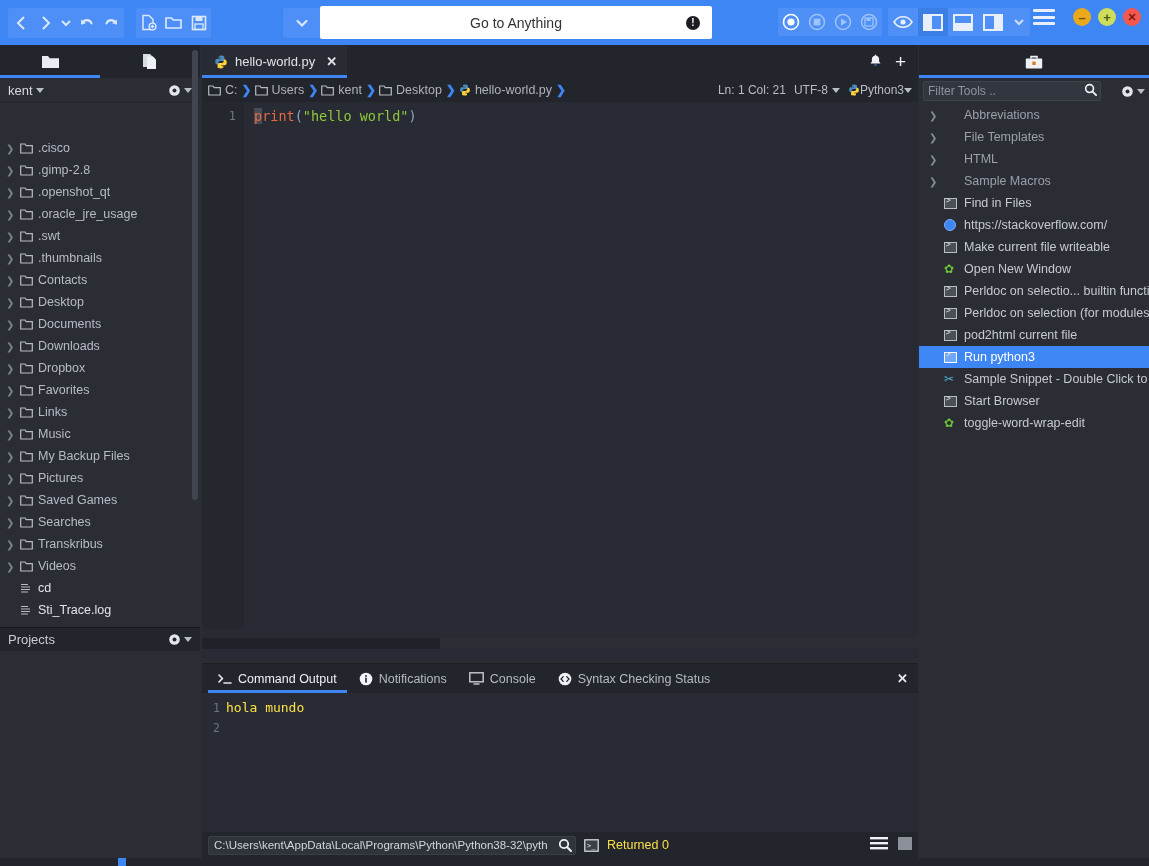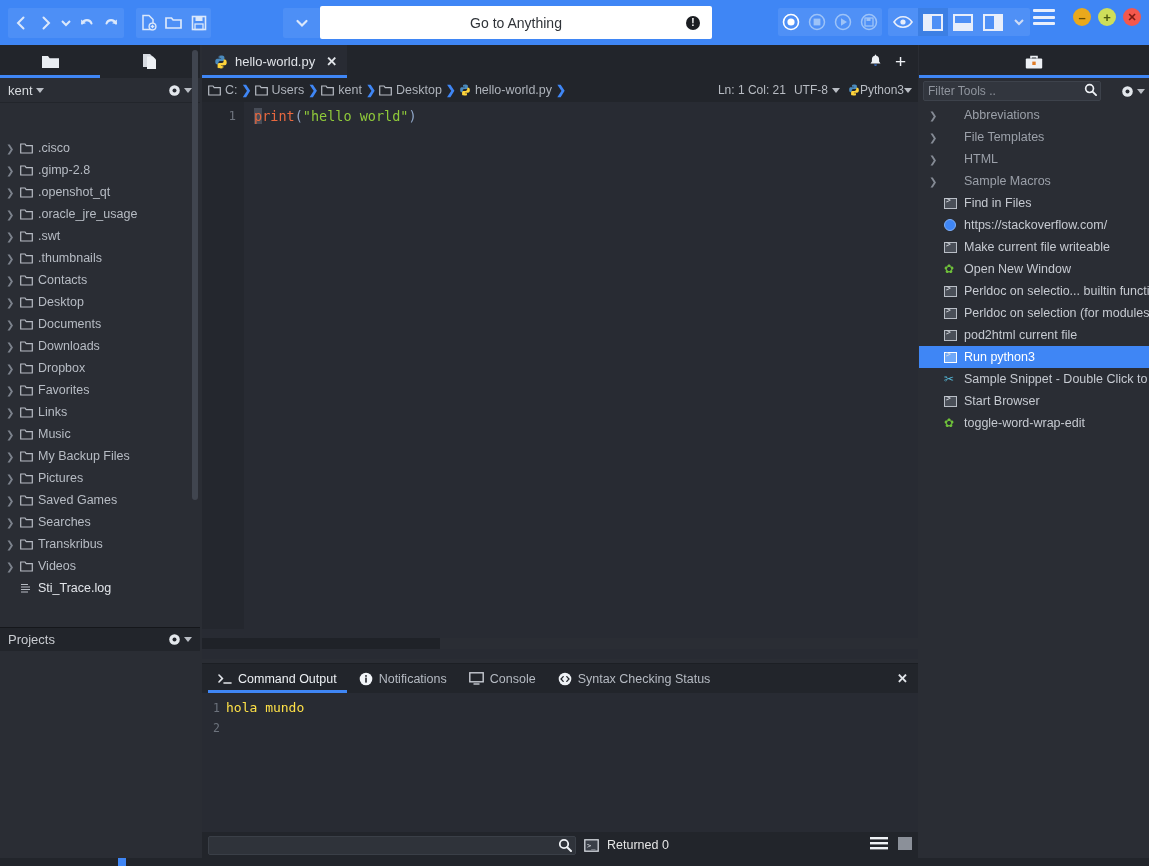--- a/index.html
+++ b/index.html
@@ -511,20 +511,29 @@
           </span>
           <span>Videos</span>
         </div>
         <div class="trow">
           <span class="twist"></span>
           <span class="ticon">
             <svg width="13" height="11" viewBox="0 0 13 11">
               <path d="M1 1.5h7M1 4h9M1 6.5h9M1 9h7" stroke="#b7bcc4" stroke-width="1.2"></path>
             </svg>
           </span>
+          <span style="color: rgb(226, 229, 234);">cd</span>
+        </div>
+        <div class="trow">
+          <span class="twist"></span>
+          <span class="ticon">
+            <svg width="13" height="11" viewBox="0 0 13 11">
+              <path d="M1 1.5h7M1 4h9M1 6.5h9M1 9h7" stroke="#b7bcc4" stroke-width="1.2"></path>
+            </svg>
+          </span>
           <span style="color: rgb(226, 229, 234);">Sti_Trace.log</span>
         </div>
       </div>
     <div class="scrollv"></div>
 
     <div class="projhdr">
       <span>Projects</span>
       <div class="gear-wrap">
         <svg width="13" height="13" viewBox="0 0 13 13">
             <circle cx="6.5" cy="6.5" r="5.3" fill="#e3e7ec"></circle>
@@ -678,34 +687,35 @@
           <div style="line-height: 20px;">1</div>
           <div style="line-height: 20px;">2</div>
         </div>
       <div class="bottext" id="out-text">
           <div>hola mundo</div>
           <div>&nbsp;</div>
         </div>
     </div>
     <div class="botstatus">
       <div class="pathbox">
+        <span>C:\Users\kent\AppData\Local\Programs\Python\Python38-32\pyth</span>
         <span class="mag">
           <svg width="14" height="14" viewBox="0 0 14 14">
               <circle cx="6" cy="6" r="4.2" fill="none" stroke="#eef1f5" stroke-width="1.8"></circle>
               <path d="M9.2 9.2L13 13" stroke="#eef1f5" stroke-width="2" stroke-linecap="round"></path>
             </svg>
         </span>
       </div>
       <span style="display:flex;align-items:center">
         <svg width="15" height="13" viewBox="0 0 15 13">
             <rect x="0.8" y="0.8" width="13.4" height="11.4" fill="#3a3f48" stroke="#d4d8de" stroke-width="1.3"></rect>
             <text x="3" y="9" font-size="7" fill="#e5e8ed" font-family="monospace">&gt;_</text>
           </svg>
       </span>
-      <span style="font-size:12.5px;color:#e5e5e5">Returned 0</span>
+      <span style="font-size:12.5px;color:#fde047">Returned 0</span>
       <span class="bs-right">
         <span>
           <svg width="18" height="13" viewBox="0 0 18 13">
               <rect x="0" y="0" width="18" height="2.4" fill="#eef1f5"></rect>
               <rect x="0" y="5" width="18" height="2.4" fill="#eef1f5"></rect>
               <rect x="0" y="10" width="18" height="2.4" fill="#eef1f5"></rect>
             </svg>
         </span>
         <span>
           <svg width="14" height="13" viewBox="0 0 14 13">

